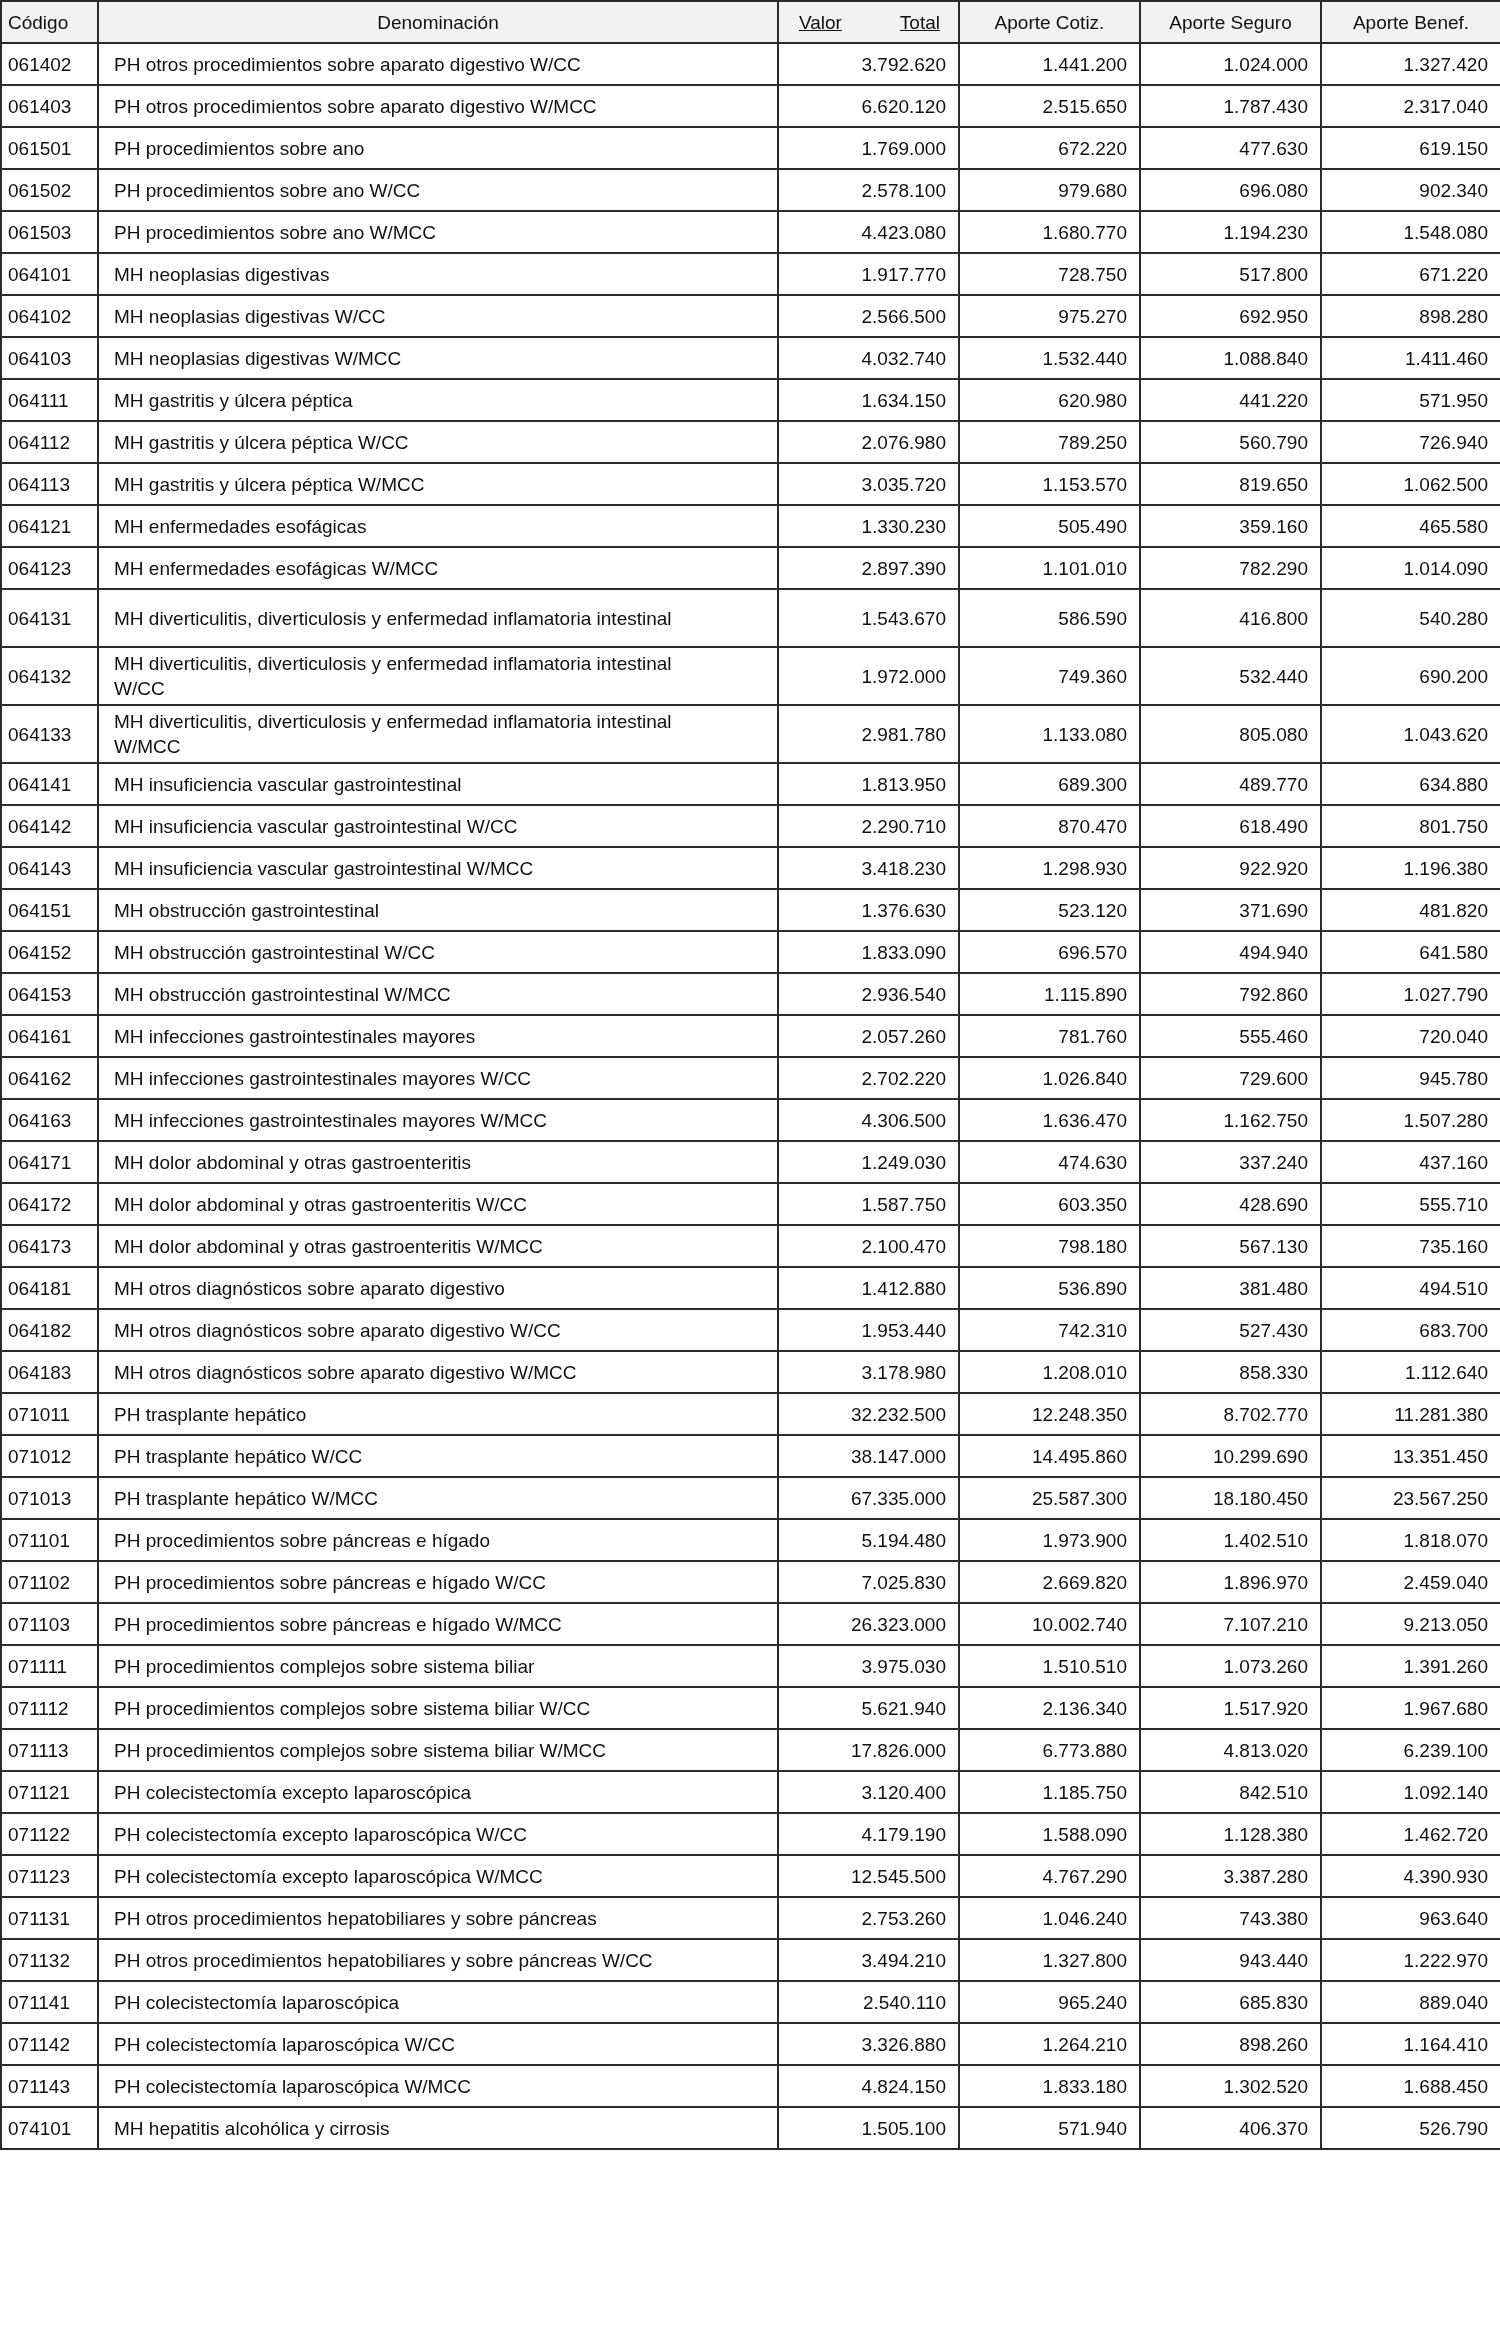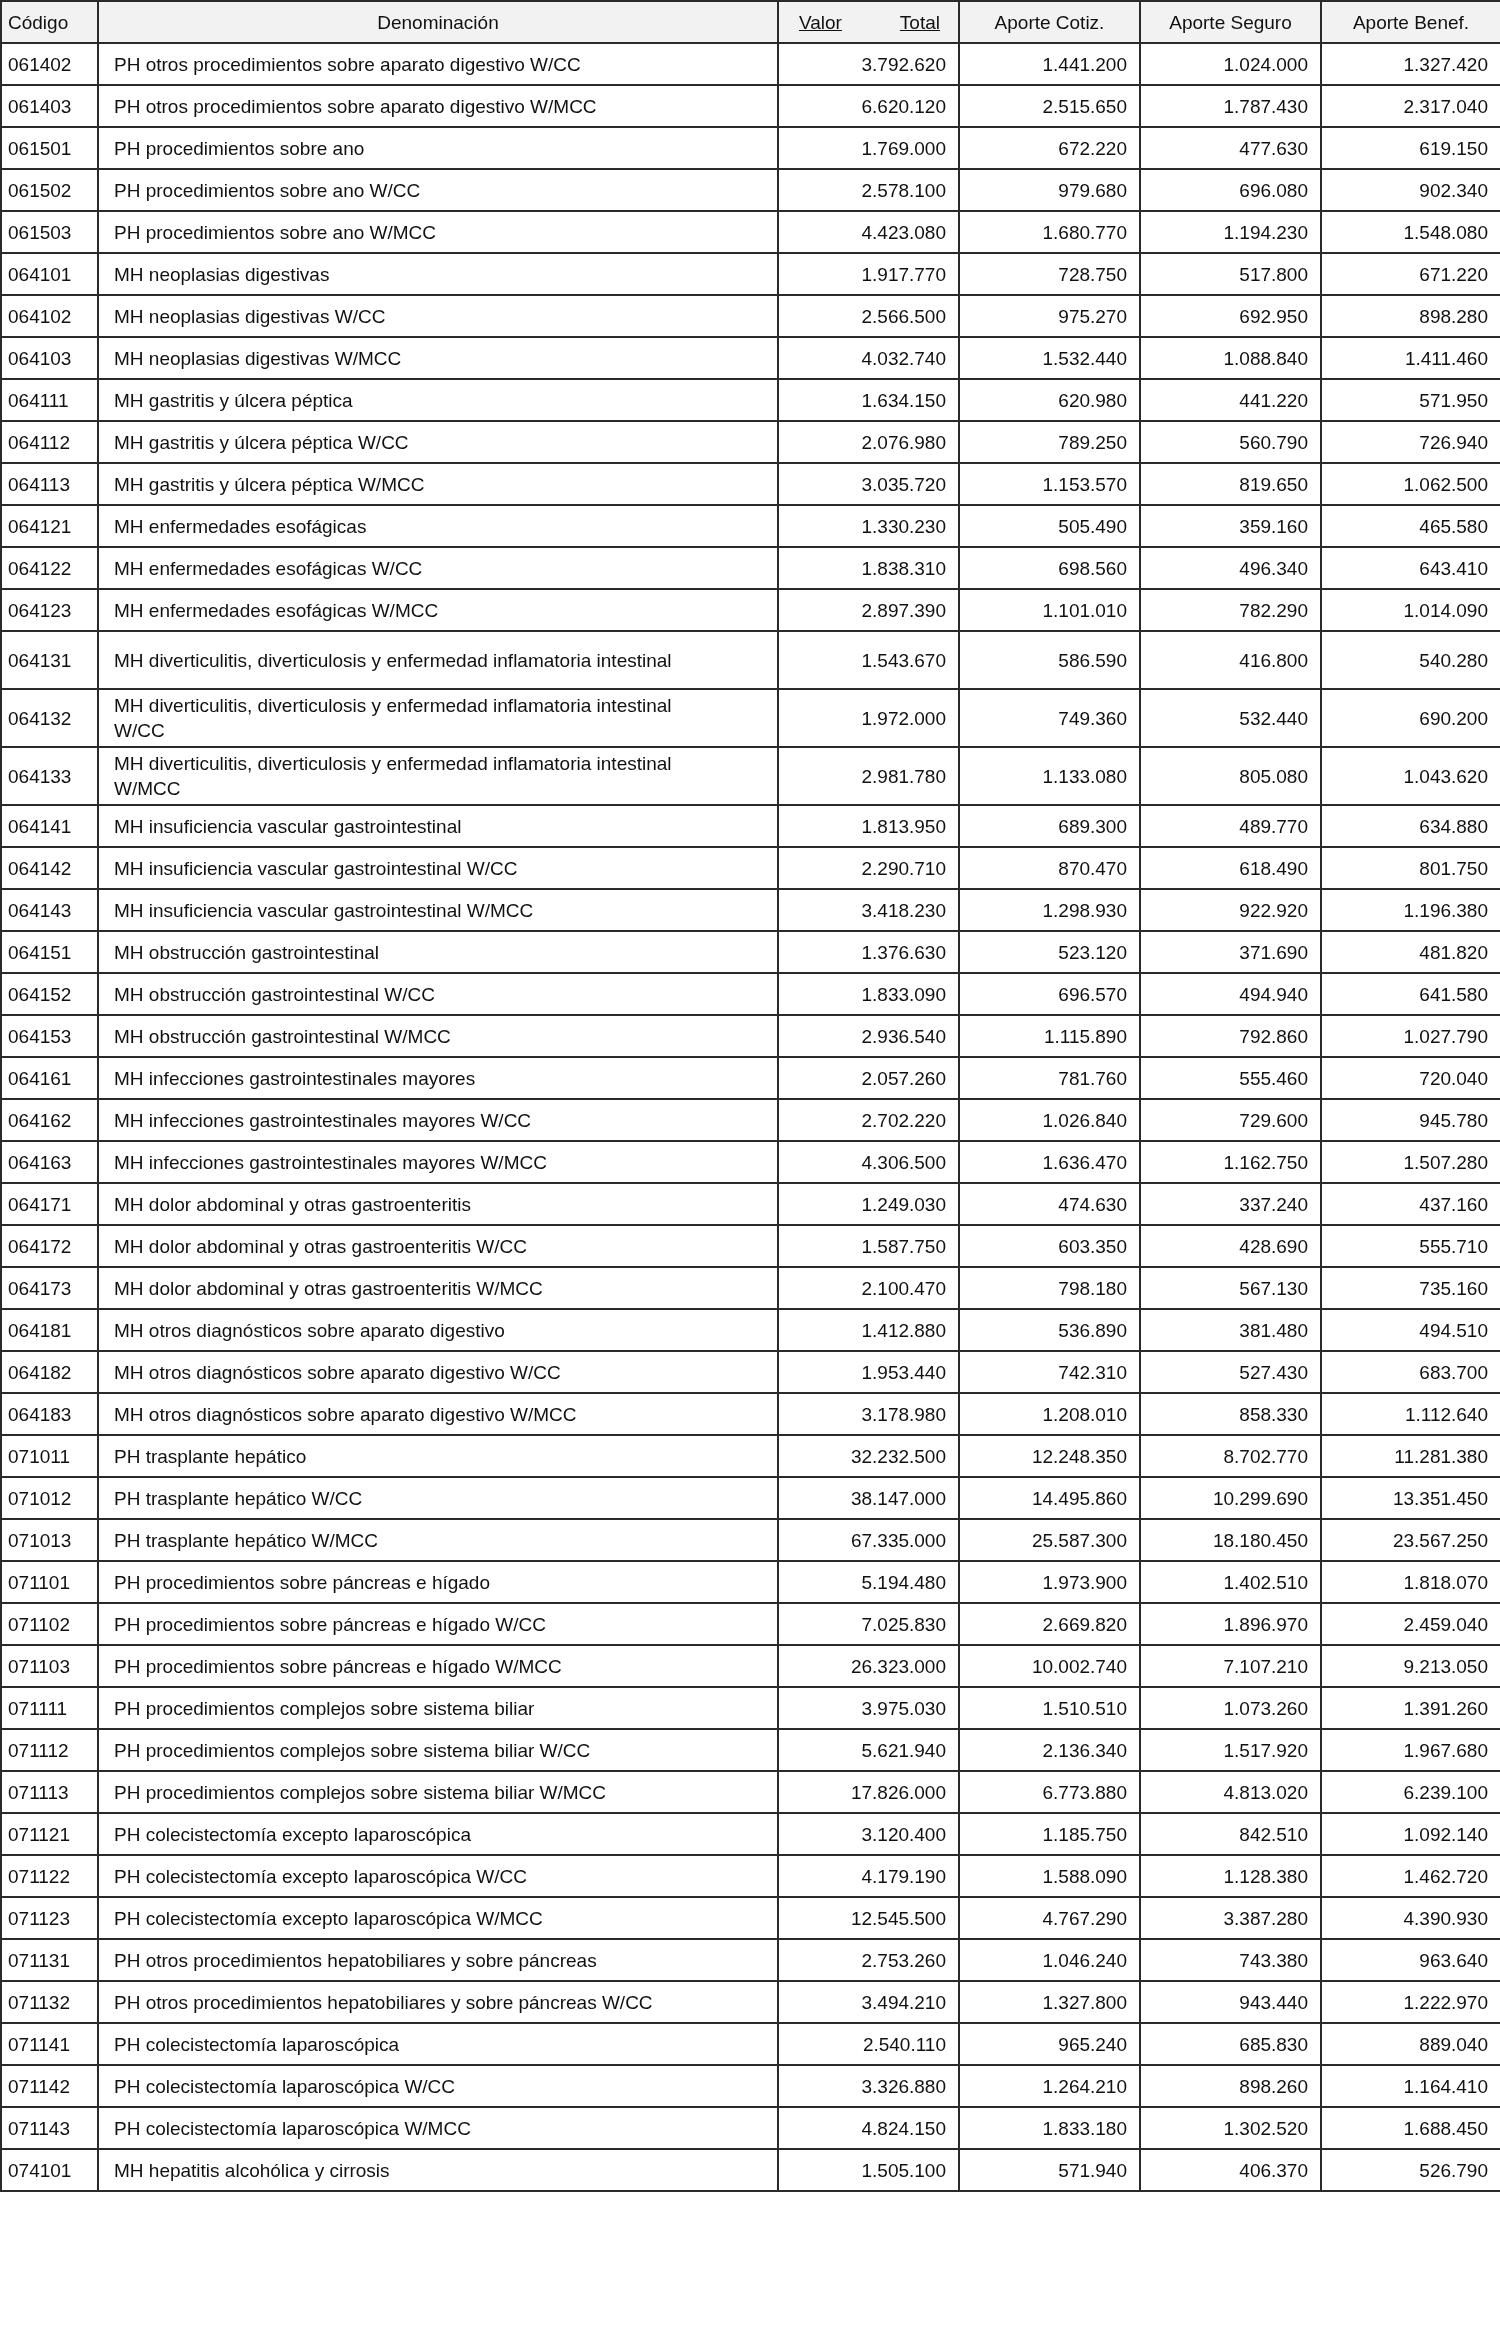--- a/index.html
+++ b/index.html
@@ -198,28 +198,20 @@
       </tr>
       <tr>
         <td class="code">064121</td>
         <td class="name"><span class="name-text">MH enfermedades esofágicas</span></td>
         <td class="num">1.330.230</td>
         <td class="num">505.490</td>
         <td class="num">359.160</td>
         <td class="num">465.580</td>
       </tr>
       <tr>
-        <td class="code">064122</td>
-        <td class="name"><span class="name-text">MH enfermedades esofágicas W/CC</span></td>
-        <td class="num">1.838.310</td>
-        <td class="num">698.560</td>
-        <td class="num">496.340</td>
-        <td class="num">643.410</td>
-      </tr>
-      <tr>
         <td class="code">064123</td>
         <td class="name"><span class="name-text">MH enfermedades esofágicas W/MCC</span></td>
         <td class="num">2.897.390</td>
         <td class="num">1.101.010</td>
         <td class="num">782.290</td>
         <td class="num">1.014.090</td>
       </tr>
       <tr class="tall">
         <td class="code">064131</td>
         <td class="name"><span class="name-text">MH diverticulitis, diverticulosis y enfermedad inflamatoria intestinal</span></td>

